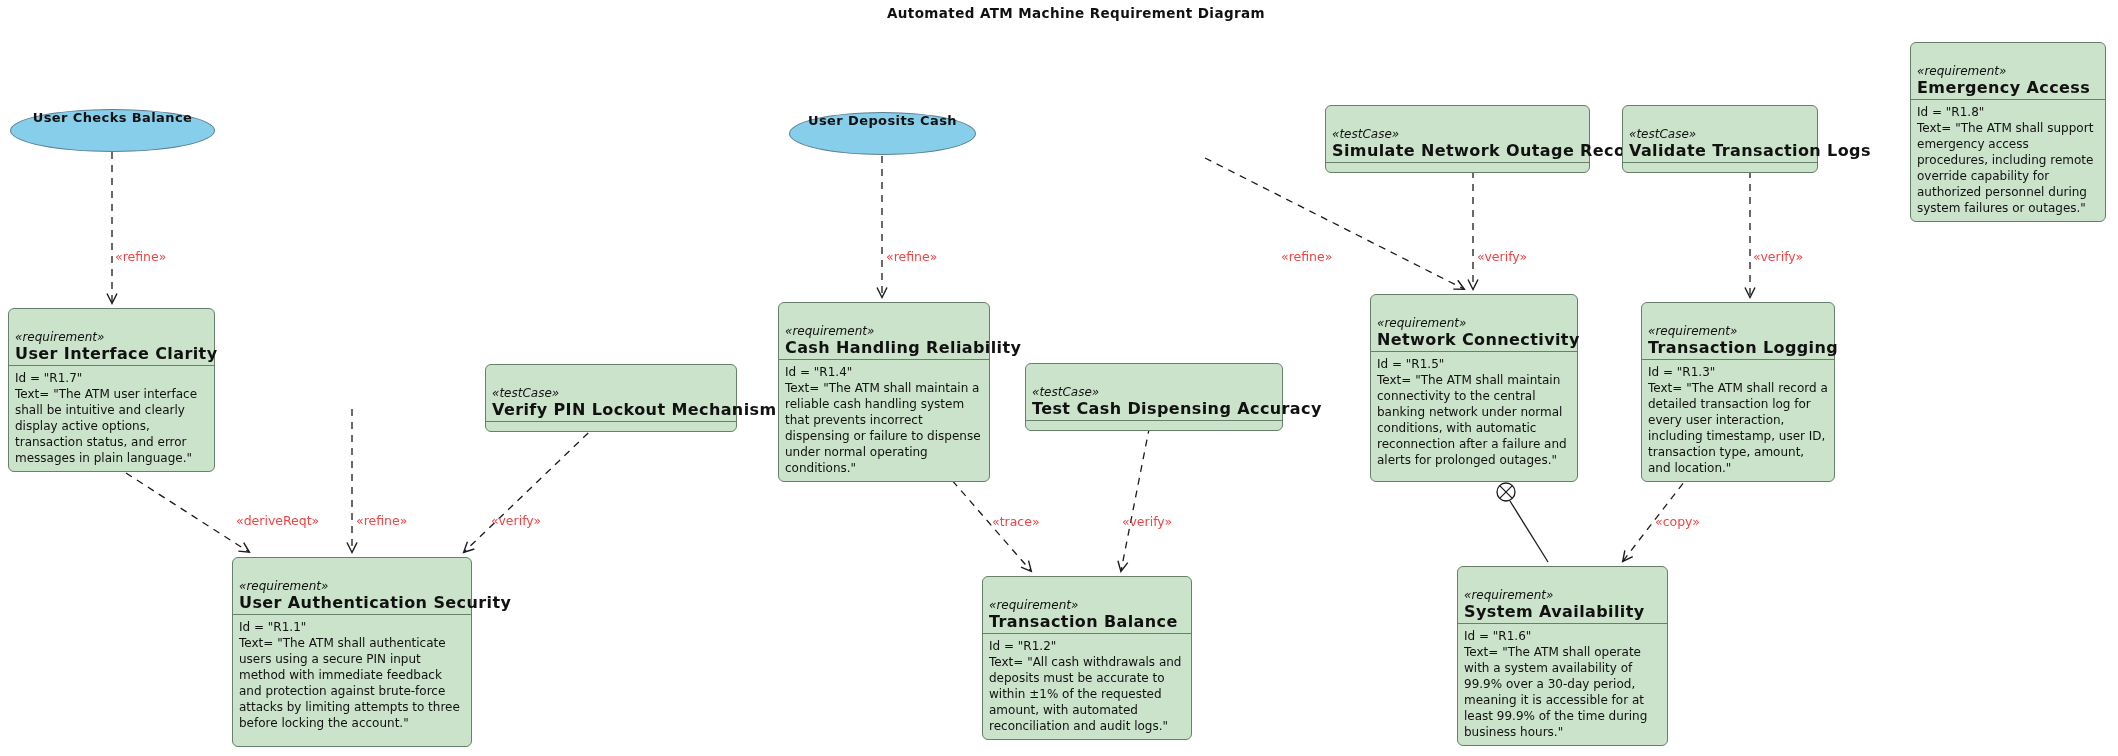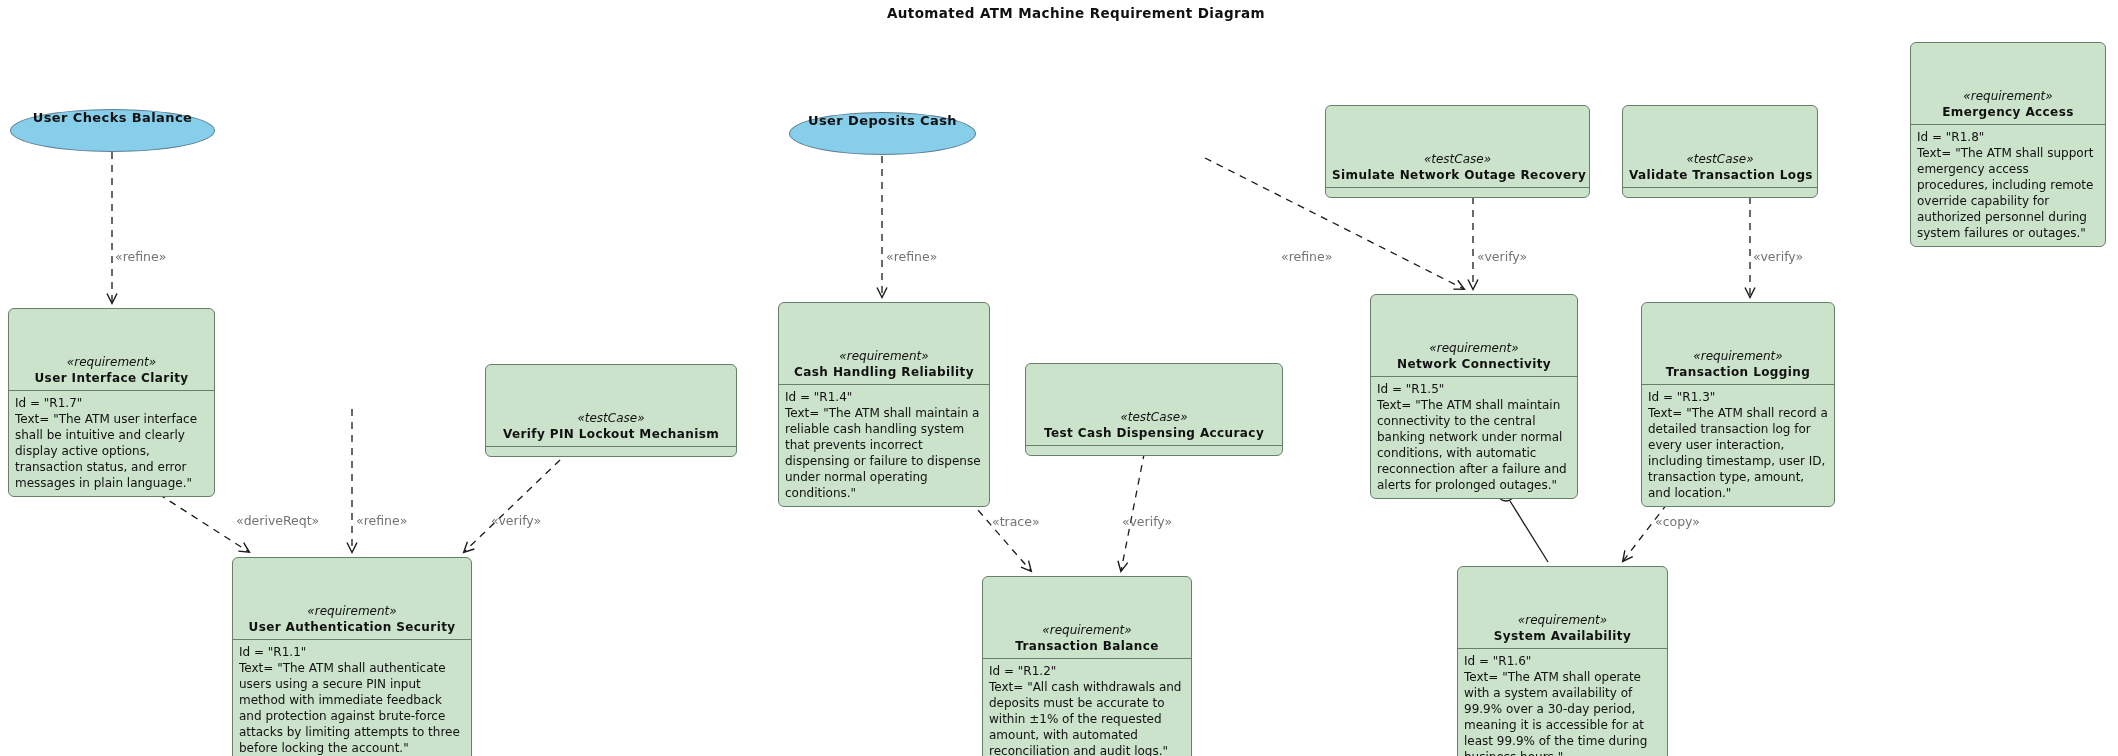--- a/index.html
+++ b/index.html
@@ -20,31 +20,31 @@
     display:flex;align-items:flex-start;justify-content:center;
     box-sizing:border-box;
   }
   .uc-label{font-weight:bold;font-size:13px;letter-spacing:0.4px;white-space:nowrap;}
   .node{
     position:absolute;box-sizing:border-box;
     background:var(--box-fill,#cbe2cb);
     border:1.5px solid var(--box-border,#67806a);
     border-radius:6px;
   }
-  .node-header{padding:21px 6px 3px 6px;text-align:center;margin-top:25px;}
+  .node-header{padding:21px 6px 3px 6px;text-align:left;}
   .stereotype{font-size:12px;font-style:italic;line-height:15px;}
-  .node-name{font-size:12px;font-weight:bold;line-height:17px;letter-spacing:0.4px;white-space:nowrap;}
+  .node-name{font-size:16px;font-weight:bold;line-height:17px;letter-spacing:0.4px;white-space:nowrap;}
   .node-divider{height:0;border-top:1.2px solid var(--box-border,#67806a);}
   .node-body{
     font-size:12px;line-height:16px;padding:4px 6px 5px 6px;
     white-space:pre-line;text-align:left;
   }
   .node-body.empty{height:9px;padding:0;}
   .edge-label{
-    position:absolute;font-size:12.5px;line-height:15px;white-space:nowrap;color:#737373;text-align:right;
+    position:absolute;font-size:12.5px;line-height:15px;white-space:nowrap;color:#ef4444;text-align:right;
   }
 </style>
 </head>
 <body>
 
 <div id="diagram">
   <div class="diagram-title">Automated ATM Machine Requirement Diagram</div>
   <svg id="edge-layer" width="2118" height="756" viewBox="0 0 2118 756">
     <defs>
       <marker id="arrowOpen" markerUnits="userSpaceOnUse" markerWidth="14" markerHeight="14" refX="10.5" refY="6" orient="auto">

